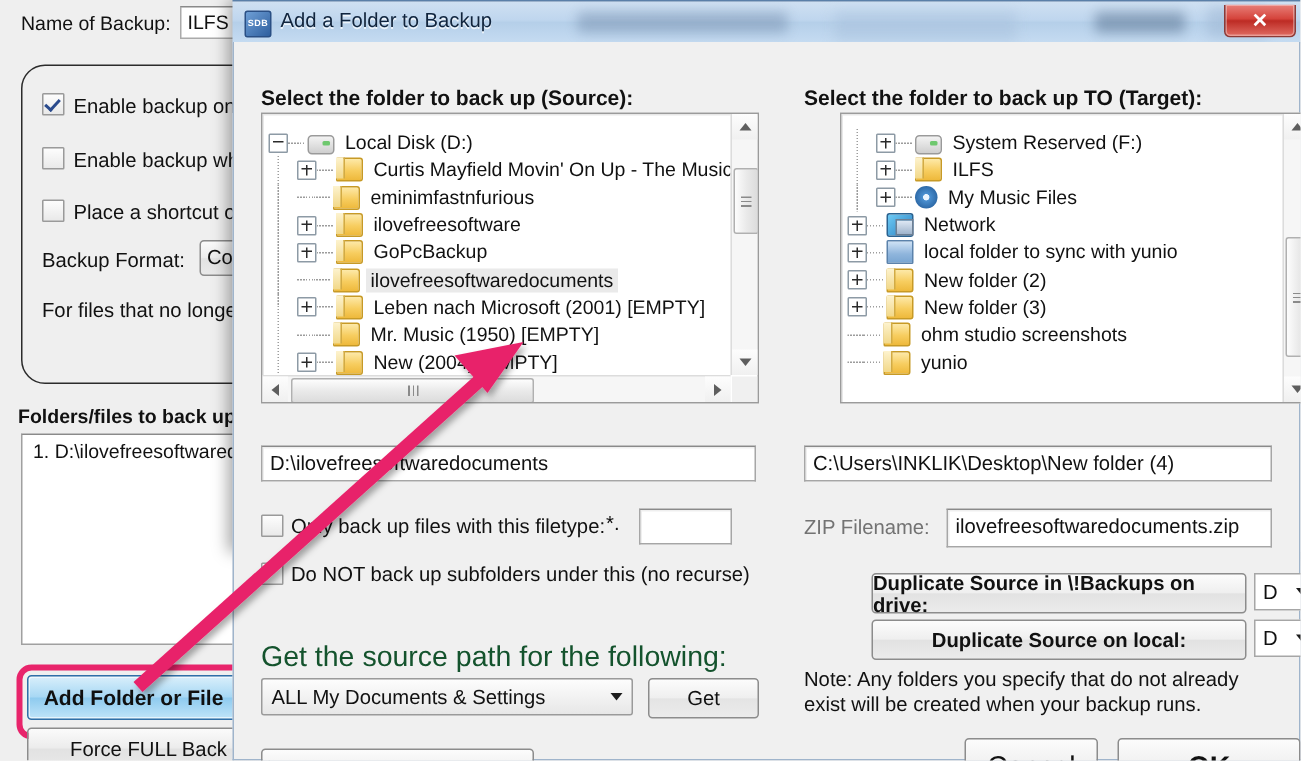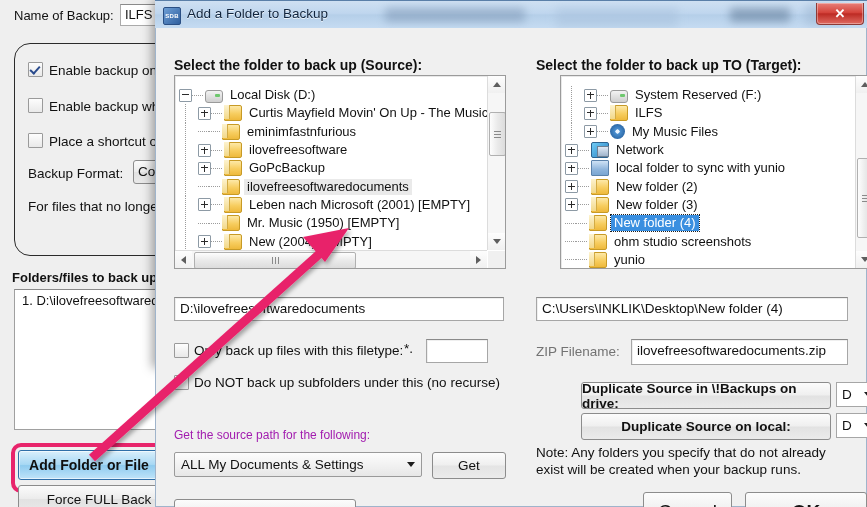--- a/index.html
+++ b/index.html
@@ -275,21 +275,21 @@
   .dchk .box{
     width:13px;height:13px;border:1px solid #9a9a9a;
     background:linear-gradient(#fdfdfd,#e9e9e9);margin-right:5px;
     flex:0 0 auto;border-radius:1px;
   }
   #chk-filetype{left:18px;top:315px;}
   #chk-norecurse{left:18px;top:347px;}
   #star-dot{
     position:absolute;left:248px;top:313px;font-size:13.5px;color:#111;
   }
-  #getpath-label{position:absolute;left:18px;top:400px;font-size:12px;color:#a21caf;}
+  #getpath-label{position:absolute;left:18px;top:400px;font-size:19px;color:#14532d;}
   #src-combo{
     position:absolute;left:18px;top:424px;width:248px;height:25px;
     border:1px solid #9a9a9a;border-radius:2px;
     background:linear-gradient(#fdfdfd,#f2f2f2 50%,#e7e7e7);
     font-size:13.5px;color:#111;
     display:flex;align-items:center;padding:0 6px;box-sizing:border-box;
   }
   #src-combo .cb-arrow{margin-left:auto;}
   .cb-arrow{width:0;height:0;border-left:4px solid transparent;
     border-right:4px solid transparent;border-top:5px solid #1c1c1c;}
@@ -575,27 +575,20 @@
             <span class="dots"></span>
             <span class="ico folder"></span>
             <span class="lbl">New folder (2)</span>
           </div>
           <div class="tnode">
             <span class="gap" style="width: 4px;"></span>
             <span class="expander plus"></span>
             <span class="dots"></span>
             <span class="ico folder"></span>
             <span class="lbl">New folder (3)</span>
-          </div>
-          <div class="tnode">
-            <span class="gap" style="width: 4px;"></span>
-            <span class="dots"></span>
-            <span class="dots"></span>
-            <span class="ico folder"></span>
-            <span class="lbl selected">New folder (4)</span>
           </div>
           <div class="tnode">
             <span class="gap" style="width: 4px;"></span>
             <span class="dots"></span>
             <span class="dots"></span>
             <span class="ico folder"></span>
             <span class="lbl">ohm studio screenshots</span>
           </div>
           <div class="tnode">
             <span class="gap" style="width: 4px;"></span>

